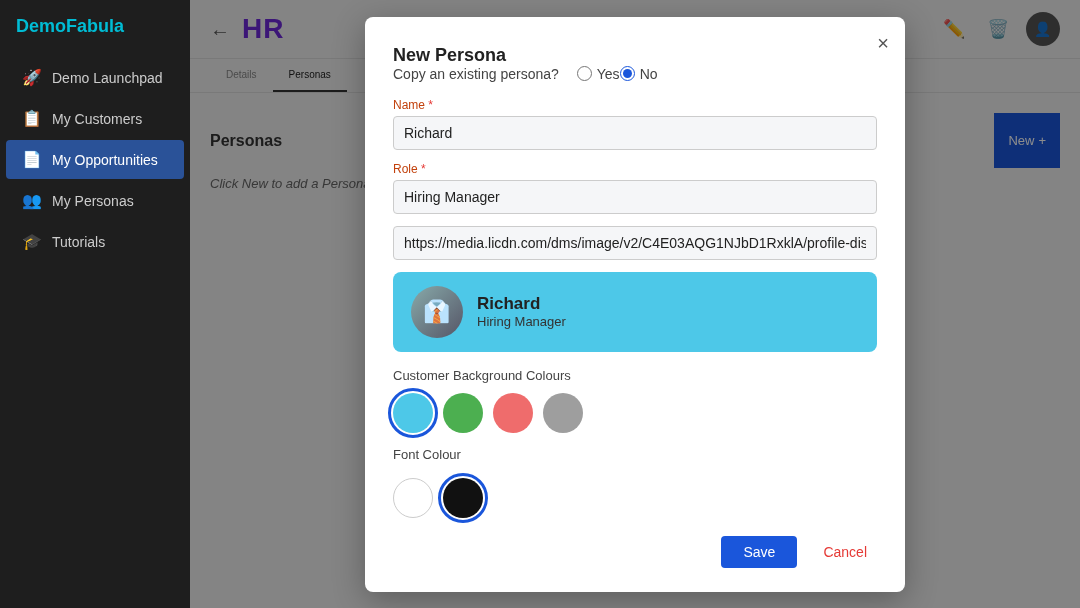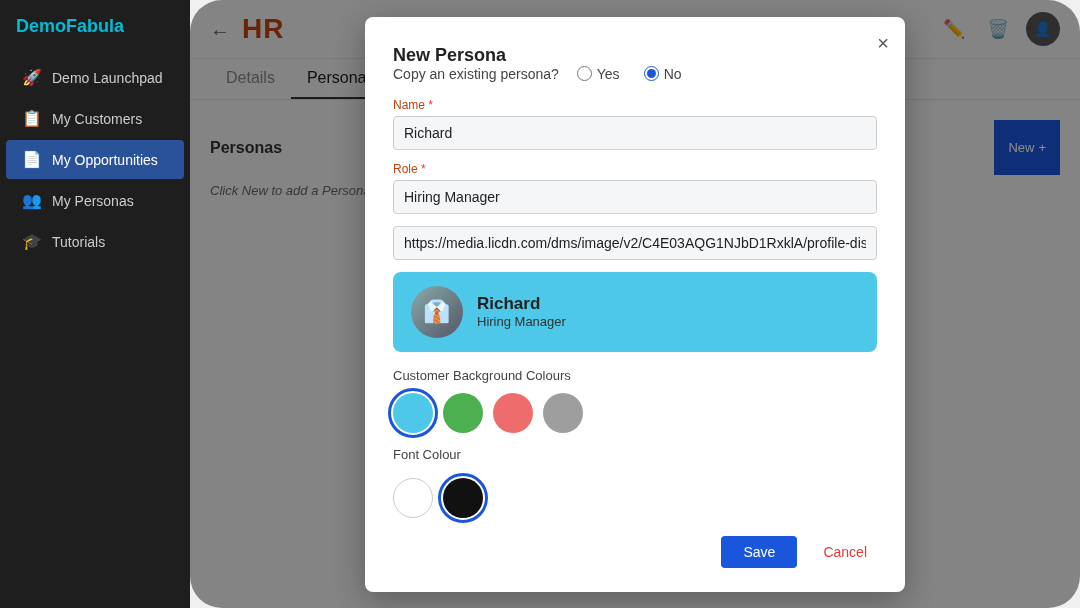--- a/index.html
+++ b/index.html
@@ -60,21 +60,21 @@
     .back-btn {
       background: none;
       border: none;
       font-size: 20px;
       cursor: pointer;
       color: #555;
     }
     .page-title {
       font-size: 28px;
       font-weight: 700;
-      color: #c2410c;
+      color: #6d28d9;
       letter-spacing: 1px;
     }
     .topbar-right { display: flex; gap: 10px; }
     .icon-btn {
       background: none;
       border: none;
       font-size: 18px;
       cursor: pointer;
       color: #888;
       padding: 4px 6px;
@@ -83,21 +83,21 @@
 
     
     .tabs-bar {
       display: flex;
       padding: 0 20px;
       background: #f0f0f0;
       border-bottom: 1px solid #ddd;
     }
     .tab {
       padding: 10px 16px;
-      font-size: 16px;
+      font-size: 10px;
       color: #888;
       cursor: pointer;
       border-bottom: 2px solid transparent;
     }
     .tab.active { color: #222; border-bottom: 2px solid #333; font-weight: 500; }
 
     .content-area {
       padding: 20px;
       position: relative;
     }
@@ -137,21 +137,20 @@
 
     
     .overlay {
       position: absolute;
       top: 0; left: 0; right: 0; bottom: 0;
       background: rgba(0,0,0,0.45);
       display: flex;
       align-items: center;
       justify-content: center;
       z-index: 100;
-      border-radius: 32px;
     }
 
     
     .modal {
       background: #fff;
       border-radius: 8px;
       width: 540px;
       padding: 28px 28px 24px;
       position: relative;
       box-shadow: 0 8px 32px rgba(0,0,0,0.3);
@@ -175,21 +174,21 @@
 
     
     .copy-row {
       display: flex;
       align-items: center;
       gap: 18px;
       margin-bottom: 16px;
       font-size: 14px;
       color: #444;
     }
-    .radio-group { display: flex; align-items: center; gap: 24px; }
+    .radio-group { display: flex; align-items: center; gap: 0; }
     .radio-label { display: flex; align-items: center; gap: 5px; font-size: 14px; color: #444; cursor: pointer; }
     input[type="radio"] { accent-color: #1a56db; width: 15px; height: 15px; }
 
     
     .field-group { margin-bottom: 12px; }
     .field-label { font-size: 12px; color: #555; margin-bottom: 4px; }
     .field-label span { color: #c2410c; }
     .field-input {
       width: 100%;
       padding: 8px 10px;

